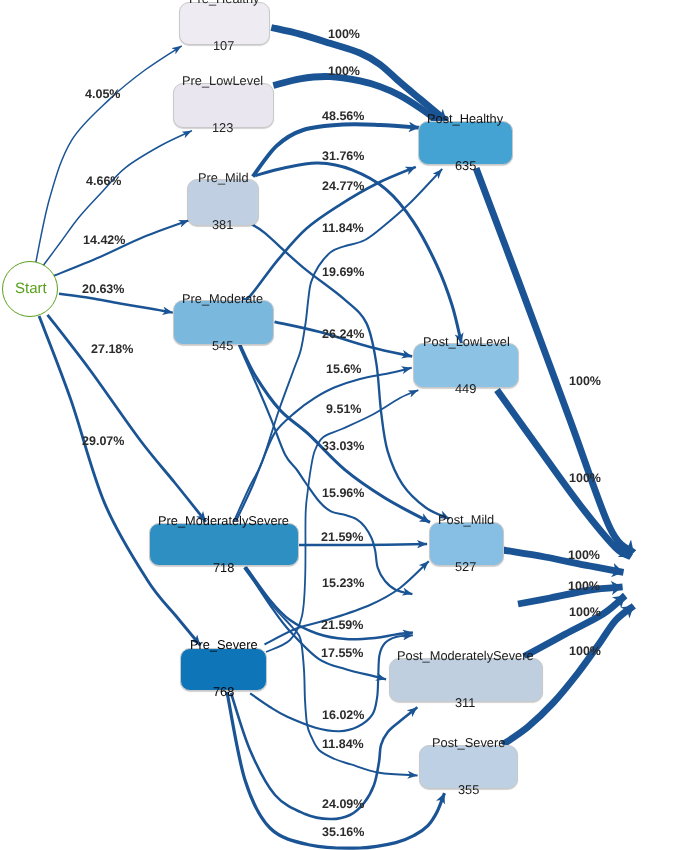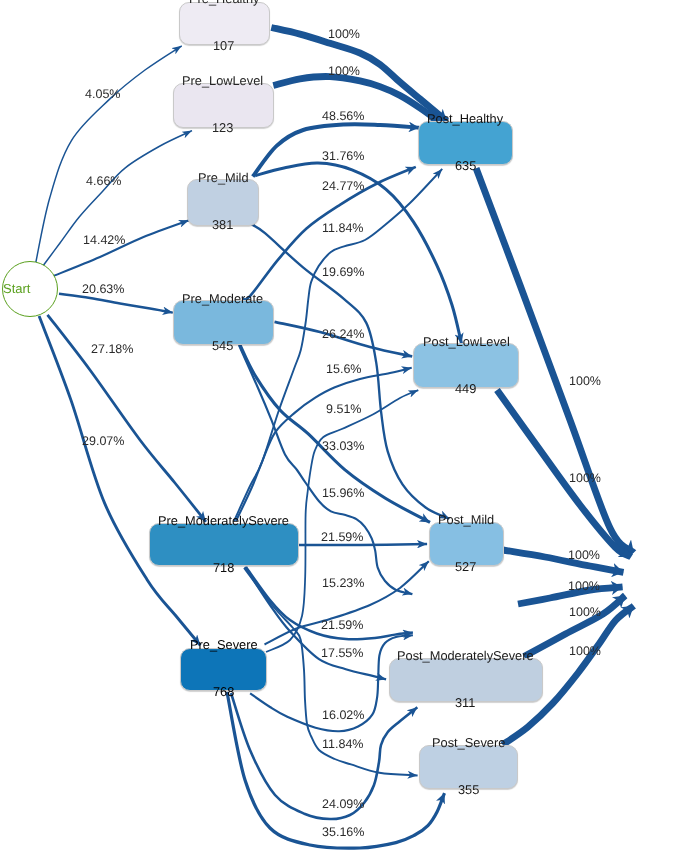--- a/index.html
+++ b/index.html
@@ -7,23 +7,23 @@
        font-family:"Liberation Sans",sans-serif;
        -webkit-font-smoothing:antialiased;text-rendering:geometricPrecision;}
   #canvas{position:relative;width:676px;height:850px;background:#fff;}
   svg#edges{position:absolute;left:0;top:0;width:676px;height:850px;}
   .node{position:absolute;box-sizing:border-box;display:flex;flex-direction:column;
         align-items:center;justify-content:center;border-radius:10px;
         border:1px solid #c9c9c9;font-size:12.8px;line-height:14.8px;
         box-shadow:0 1px 1px rgba(0,0,0,.18);gap:32px;}
   .node span{white-space:nowrap;will-change:transform;}
   .term{position:absolute;box-sizing:border-box;border-radius:50%;
-        display:flex;align-items:center;justify-content:flex-start;font-size:13px;background:#fff;}
+        display:flex;align-items:center;justify-content:center;font-size:15px;background:#fff;}
   .term span{will-change:transform;}
-  .elabel{position:absolute;font-size:12.5px;color:#2b2b2b;white-space:nowrap;line-height:10px;will-change:transform;}
+  .elabel{position:absolute;font-size:12.5px;color:#2b2b2b;white-space:nowrap;line-height:10px;will-change:transform;font-weight:bold;}
 </style>
 </head>
 <body>
 
 <div id="canvas">
 <svg id="edges" viewBox="0 0 676 850">
 <defs>
 <marker id="ah1_48" markerWidth="10.97" markerHeight="7.32" refX="9.97" refY="3.66" orient="auto" markerUnits="userSpaceOnUse">
           <path d="M0,0 L9.97,3.66 L0,7.32 L2.69,3.66 Z" fill="#1a5494"></path>
         </marker>

